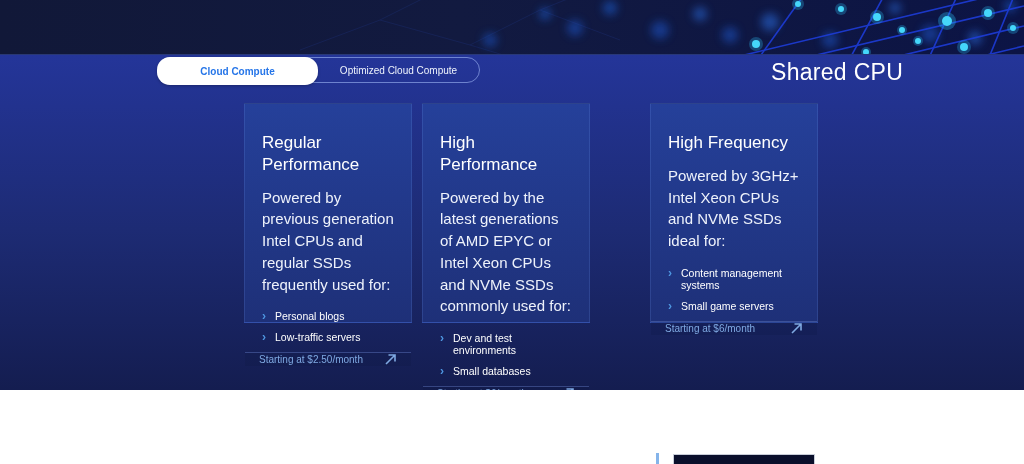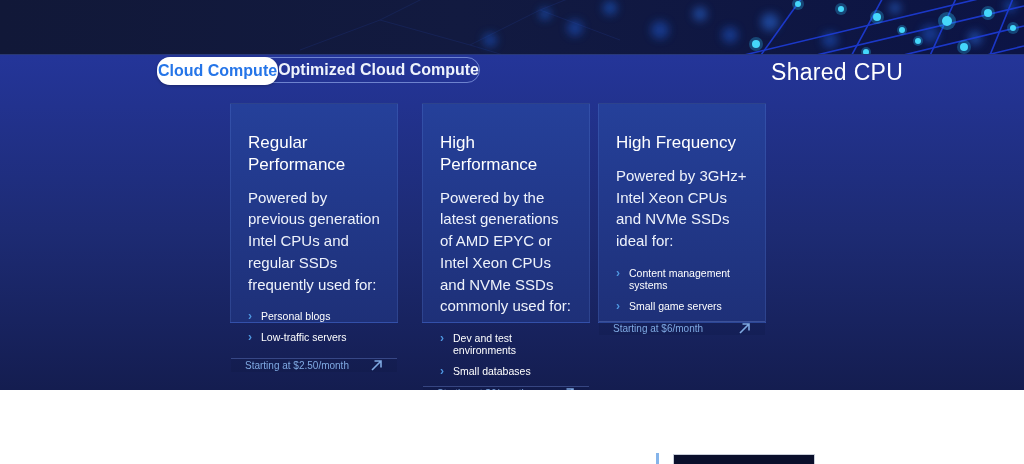--- a/index.html
+++ b/index.html
@@ -30,44 +30,44 @@
   
   .toggle {
     position:absolute; left:157px; top:2px; height:26px; width:323px;
     border:1px solid rgba(173,196,255,0.55);
     border-radius:14px;
     display:flex; align-items:stretch;
     background:transparent;
   }
   .toggle-seg {
     display:flex; align-items:center; justify-content:center;
-    font-size:16px; color:#eef3fc; cursor:pointer;
+    font-size:10px; color:#eef3fc; cursor:pointer;
     border-radius:13px; white-space:nowrap;
   }
   .toggle-seg.selected {
     background:#ffffff; color:var(--accent-blue,#2575e8);
     font-weight:700; width:161px; margin:-1px 0 -1px -1px;
     height:28px; box-shadow:0 1px 3px rgba(0,0,0,0.25);
   }
-  .toggle-seg.unselected { flex:1; font-weight:700;text-align:right; }
+  .toggle-seg.unselected { flex:1; font-weight:400;text-align:right; }
 
   .section-title {
     position:absolute; left:753px; top:4px;
     font-size:23px; font-weight:400; color:#ffffff; letter-spacing:0.3px;margin-left:18px;
   }
 
   
   .card {
     position:absolute; top:48px; width:168px; height:220px;
     background:linear-gradient(180deg,#25409a 0%, #1e3078 100%);
     border:1px solid rgba(126,165,255,0.16);
     display:flex; flex-direction:column;
     cursor:pointer;
   }
-  .card-1 { left:230px;gap:6px; } .card-2 { left:422px; } .card-3 { left:598px; }
+  .card-1 { left:244px; } .card-2 { left:422px; } .card-3 { left:650px; }
   .card-body { flex:1; padding:28px 17px 0 17px; }
   .card-title {
     font-size:17px; font-weight:400; color:#ffffff;
     line-height:1.28; margin-bottom:11px;
   }
   .card-desc {
     font-size:15px; color:#eef2fb; line-height:1.45; margin-bottom:15px;
   }
   .bullet { display:flex; align-items:baseline; margin-bottom:9px; }
   .bullet .chev {

